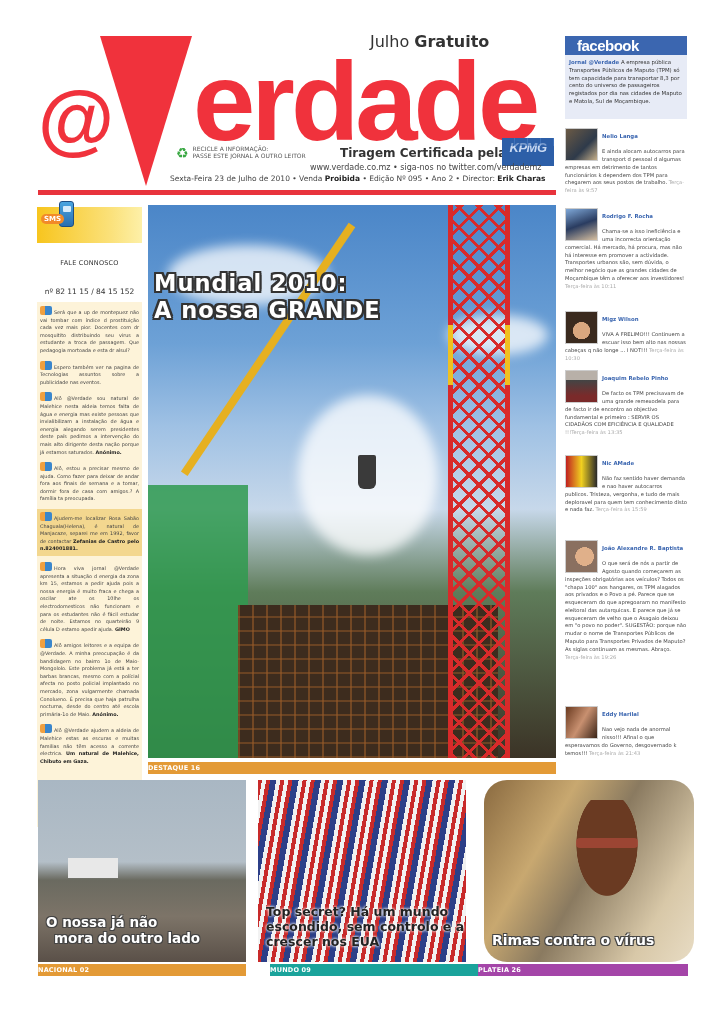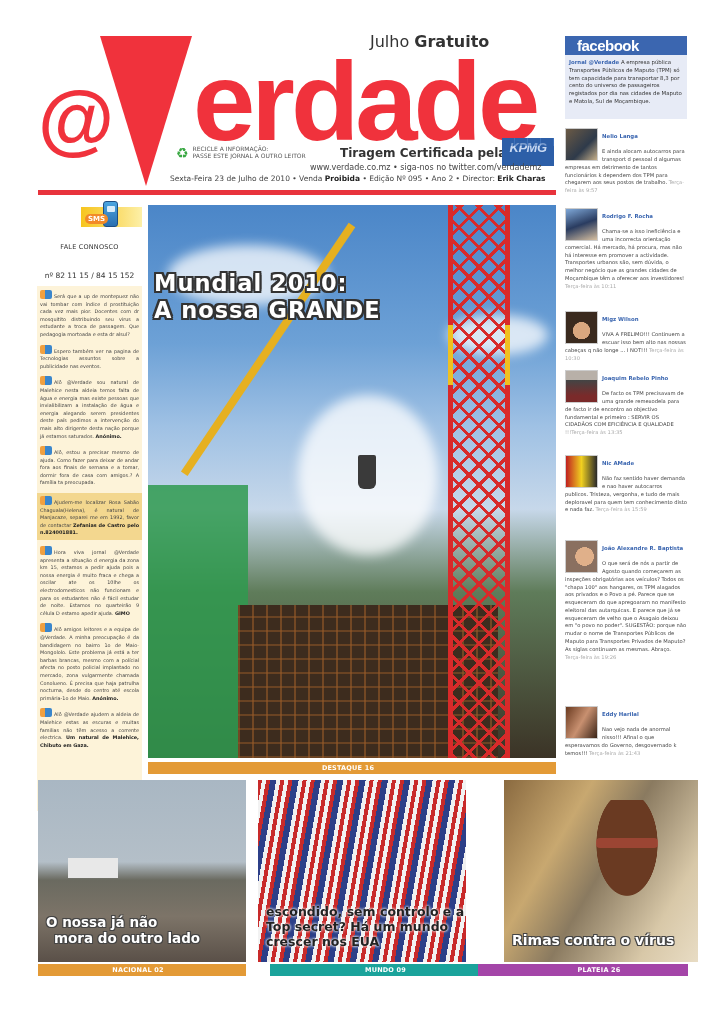--- a/index.html
+++ b/index.html
@@ -48,21 +48,21 @@
   }
   .fb-lead { background: #e7ebf6; padding: 4px 4px 6px 4px; font-size: 5.4px; line-height: 1.45; color: #333; height: 64px; }
   .fb-lead .tag { color: #3b66b0; font-weight: bold; }
   .fb-post { position: absolute; left: 0; width: 122px; font-size: 5.2px; line-height: 1.5; color: #444; }
   .fb-post .pic { float: left; width: 33px; height: 33px; margin: 0 4px 2px 0; border: 1px solid #ccc; }
   .fb-post .name { color: #3b66b0; font-weight: bold; font-size: 5.4px; margin-top: 4px; display: block; margin-bottom: 8px; }
   .fb-post .time { color: #aaa; }
 
   
   .sms { position: absolute; left: 37px; top: 204px; width: 105px; height: 570px; }
-  .sms-head { height: 20px; background: linear-gradient(90deg, #f7c51e, #fbe17a 70%, #fdf0a8); margin-top: 3px; position: relative; margin-left: 44px; }
+  .sms-head { height: 36px; background: linear-gradient(90deg, #f7c51e, #fbe17a 70%, #fdf0a8); margin-top: 3px; position: relative; }
   .sms-badge {
     position: absolute; left: 4px; top: 7px; background: #f28a28; color: #fff; font-size: 7px;
     font-weight: bold; border-radius: 6px; padding: 1px 3px;
   }
   .phone-icon {
     position: absolute; left: 22px; top: -6px; width: 15px; height: 26px; border-radius: 3px;
     background: linear-gradient(#4aa5e0, #2a6fb0); border: 1px solid #1d4e84;
   }
   .phone-icon::after { content: ""; position: absolute; left: 3px; top: 4px; width: 8px; height: 6px; background: #d7ecfb; border-radius: 1px; }
   .fale { text-align: center; font-size: 6.5px; color: #333; margin-top: 16px; letter-spacing: .2px; }
@@ -88,21 +88,21 @@
     border-left: 5px solid #d82a2a; border-right: 5px solid #d82a2a; }
   .crane-yellow { position: absolute; left: 300px; top: 120px; width: 62px; height: 60px;
     border-left: 5px solid #f0c020; border-right: 5px solid #f0c020; }
   .jib { position: absolute; left: 200px; top: 20px; width: 8px; height: 300px; background: #e6b020; transform: rotate(34deg); transform-origin: top; }
   .headline {
     position: absolute; left: 6px; top: 268px - 205px;
     font-family: "DejaVu Sans", sans-serif; font-weight: bold; font-size: 22.5px; line-height: 1.2;
     color: #fff; letter-spacing: 1px;
     text-shadow: -2px -2px 0 #333, 2px -2px 0 #333, -2px 2px 0 #333, 2px 2px 0 #333, 0 2px 0 #333, 2px 0 0 #333, -2px 0 0 #333, 0 -2px 0 #333;
   }
-  .section-bar { position: absolute; height: 12px; font-size: 6.5px; font-weight: bold; color: #fff; text-align: center; line-height: 12px; padding-right: 8px; letter-spacing: .2px; }
+  .section-bar { position: absolute; height: 12px; font-size: 6.5px; font-weight: bold; color: #fff; text-align: left; line-height: 12px; padding-right: 8px; letter-spacing: .2px; }
 
   
   .bphoto { position: absolute; top: 780px; height: 182px; overflow: hidden; }
   .bphoto .cap {
     position: absolute; left: 8px; font-weight: bold; line-height: 1.2;
   }
   .cap-outline { color: #fff; text-shadow: -1px -1px 0 #444, 1px -1px 0 #444, -1px 1px 0 #444, 1px 1px 0 #444; font-size: 13.5px; }
   .cap-dark { color: #222; text-shadow: 0 0 3px #fff, 0 0 3px #fff; font-size: 12.5px; }
 </style>
 </head>
@@ -230,27 +230,27 @@
   <div style="position:absolute;left:30px;top:78px;width:50px;height:20px;background:#e8e8e8;"></div>
   <div class="cap cap-outline" style="top:134px;">
     <div>O nossa já não</div>
     <div style="padding-left:8px;">mora do outro lado</div>
   </div>
 </div>
 <div class="section-bar" style="left:38px;top:964px;width:208px;background:#e39a36;">NACIONAL  02</div>
 
 <div class="bphoto" style="left:258px;width:208px;background:repeating-linear-gradient(100deg,#c82a2a 0 4px,#f2f2f2 4px 8px,#c82a2a 8px 12px,#2c3f88 12px 18px,#f0f0f0 18px 22px);">
   <div class="cap cap-dark" style="top:124px;">
+    <div>Top secret? Há um mundo</div>
     <div>escondido, sem controlo e a</div>
-    <div>Top secret? Há um mundo</div>
     <div>crescer nos EUA</div>
   </div>
 </div>
 <div class="section-bar" style="left:270px;top:964px;width:239px;background:#1aa39b;">MUNDO          09</div>
 
-<div class="bphoto" style="left:504px;width:194px;background:linear-gradient(120deg,#8a6a40 0%,#c8a870 30%,#8a7a60 50%,#d8c8a8 80%,#e8dcc4 100%);">
+<div class="bphoto" style="left:484px;width:210px;background:linear-gradient(120deg,#8a6a40 0%,#c8a870 30%,#8a7a60 50%,#d8c8a8 80%,#e8dcc4 100%);border-radius:23px;">
   <div style="position:absolute;left:84px;top:20px;width:78px;height:110px;background:radial-gradient(ellipse at 50% 40%,#6a3a22 0 55%,transparent 56%);"></div>
   <div style="position:absolute;left:92px;top:58px;width:62px;height:10px;background:#b04a3a;border-radius:4px;opacity:.7;"></div>
   <div class="cap cap-outline" style="top:152px;font-size:14px;">
     <div>Rimas contra o vírus</div>
   </div>
 </div>
-<div class="section-bar" style="left:478px;top:964px;width:210px;background:#a445a8;padding-left:40px;">PLATEIA  26</div>
+<div class="section-bar" style="left:478px;top:964px;width:210px;background:#a445a8;">PLATEIA  26</div>
 
 </body></html>

